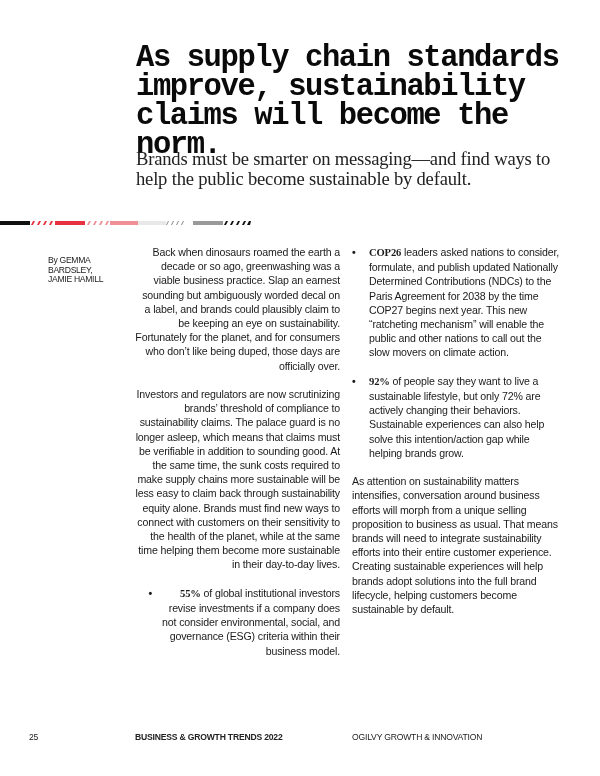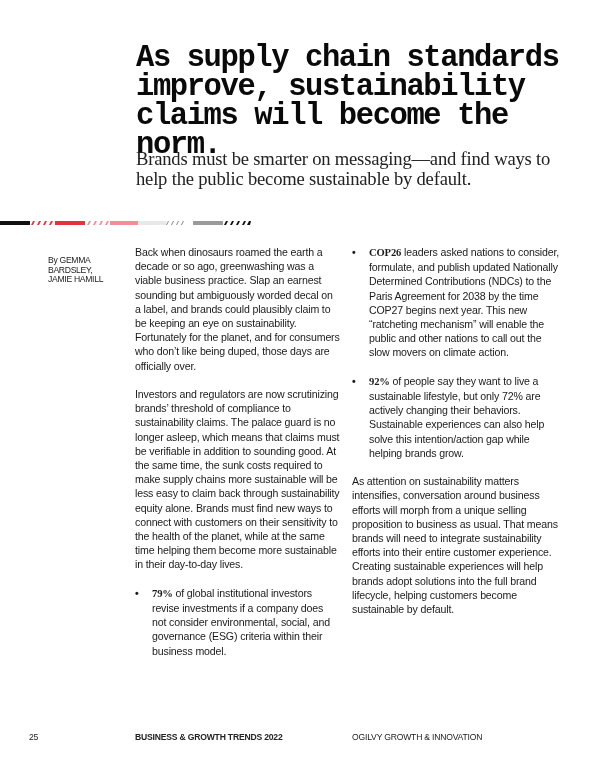--- a/index.html
+++ b/index.html
@@ -2,21 +2,21 @@
 <html><head>
 <meta charset="utf-8">
 <style>
   html, body { margin:0; padding:0; background:#ffffff; }
   body { width:600px; height:776px; position:relative; overflow:hidden; font-family:"Liberation Sans", sans-serif; color:#111; }
   .headline { position:absolute; left:136px; top:44px; width:440px; font-family:Liberation Mono, monospace; font-weight:bold; font-size:30.5px; line-height:29px; letter-spacing:-1.4px; color:#0a0a0a; margin:0; }
   .subhead { position:absolute; left:136px; top:149px; width:430px; font-family:Liberation Serif, serif; font-size:18.6px; line-height:20px; color:#222; margin:0; letter-spacing:-0.2px; }
   .divider { position:absolute; left:0; top:220px; width:255px; height:6px; }
   .byline { position:absolute; left:48px; top:246px; width:70px; font-size:8.6px; line-height:9.5px; color:#222; text-transform:none; letter-spacing:-0.3px;margin-top:10px; }
   .col { position:absolute; font-size:10.6px; line-height:14.2px; color:#1a1a1a; letter-spacing:-0.15px; }
-  .col1 { left:135px; top:245px; width:205px; }
+  .col1 { left:135px; top:245px; width:205px;text-align:right; }
   .col2 { left:352px; top:245px; width:210px; }
   .col p { margin:0 0 14.2px 0; }
   .bullet { display:flex; margin:0 0 14.2px 0; }
   .bullet .dot { width:17px; flex:none; font-weight:bold; }
   .bullet .txt { flex:1; }
   .bullet b { font-weight:bold;font-family:Liberation Serif, serif; }
   .footer { position:absolute; top:732px; font-size:8.6px; color:#222; letter-spacing:-0.2px; }
   .pagenum { left:29px; }
   .pubtitle { left:135px; font-weight:bold; }
   .company { left:352px; }
@@ -60,21 +60,21 @@
   </g>
 </svg>
 
 <div class="byline">By GEMMA BARDSLEY, JAMIE HAMILL</div>
 
 <div class="col col1">
   <p>Back when dinosaurs roamed the earth a decade or so ago, greenwashing was a viable business practice. Slap an earnest sounding but ambiguously worded decal on a label, and brands could plausibly claim to be keeping an eye on sustainability. Fortunately for the planet, and for consumers who don’t like being duped, those days are officially over.</p>
   <p>Investors and regulators are now scrutinizing brands’ threshold of compliance to sustainability claims. The palace guard is no longer asleep, which means that claims must be verifiable in addition to sounding good. At the same time, the sunk costs required to make supply chains more sustainable will be less easy to claim back through sustainability equity alone. Brands must find new ways to connect with customers on their sensitivity to the health of the planet, while at the same time helping them become more sustainable in their day-to-day lives.</p>
   <div class="bullet">
     <span class="dot">•</span>
-    <span class="txt"><b>79%</b><span> of global institutional investors revise investments if a company does not consider environmental, social, and governance (ESG) criteria within their business model.</span></span>
+    <span class="txt"><b>55%</b><span> of global institutional investors revise investments if a company does not consider environmental, social, and governance (ESG) criteria within their business model.</span></span>
   </div>
 </div>
 
 <div class="col col2">
   <div class="bullet">
     <span class="dot">•</span>
     <span class="txt"><b>COP26</b><span> leaders asked nations to consider, formulate, and publish updated Nationally Determined Contributions (NDCs) to the Paris Agreement for 2038 by the time COP27 begins next year. This new “ratcheting mechanism” will enable the public and other nations to call out the slow movers on climate action.</span></span>
   </div>
   <div class="bullet">
     <span class="dot">•</span>

